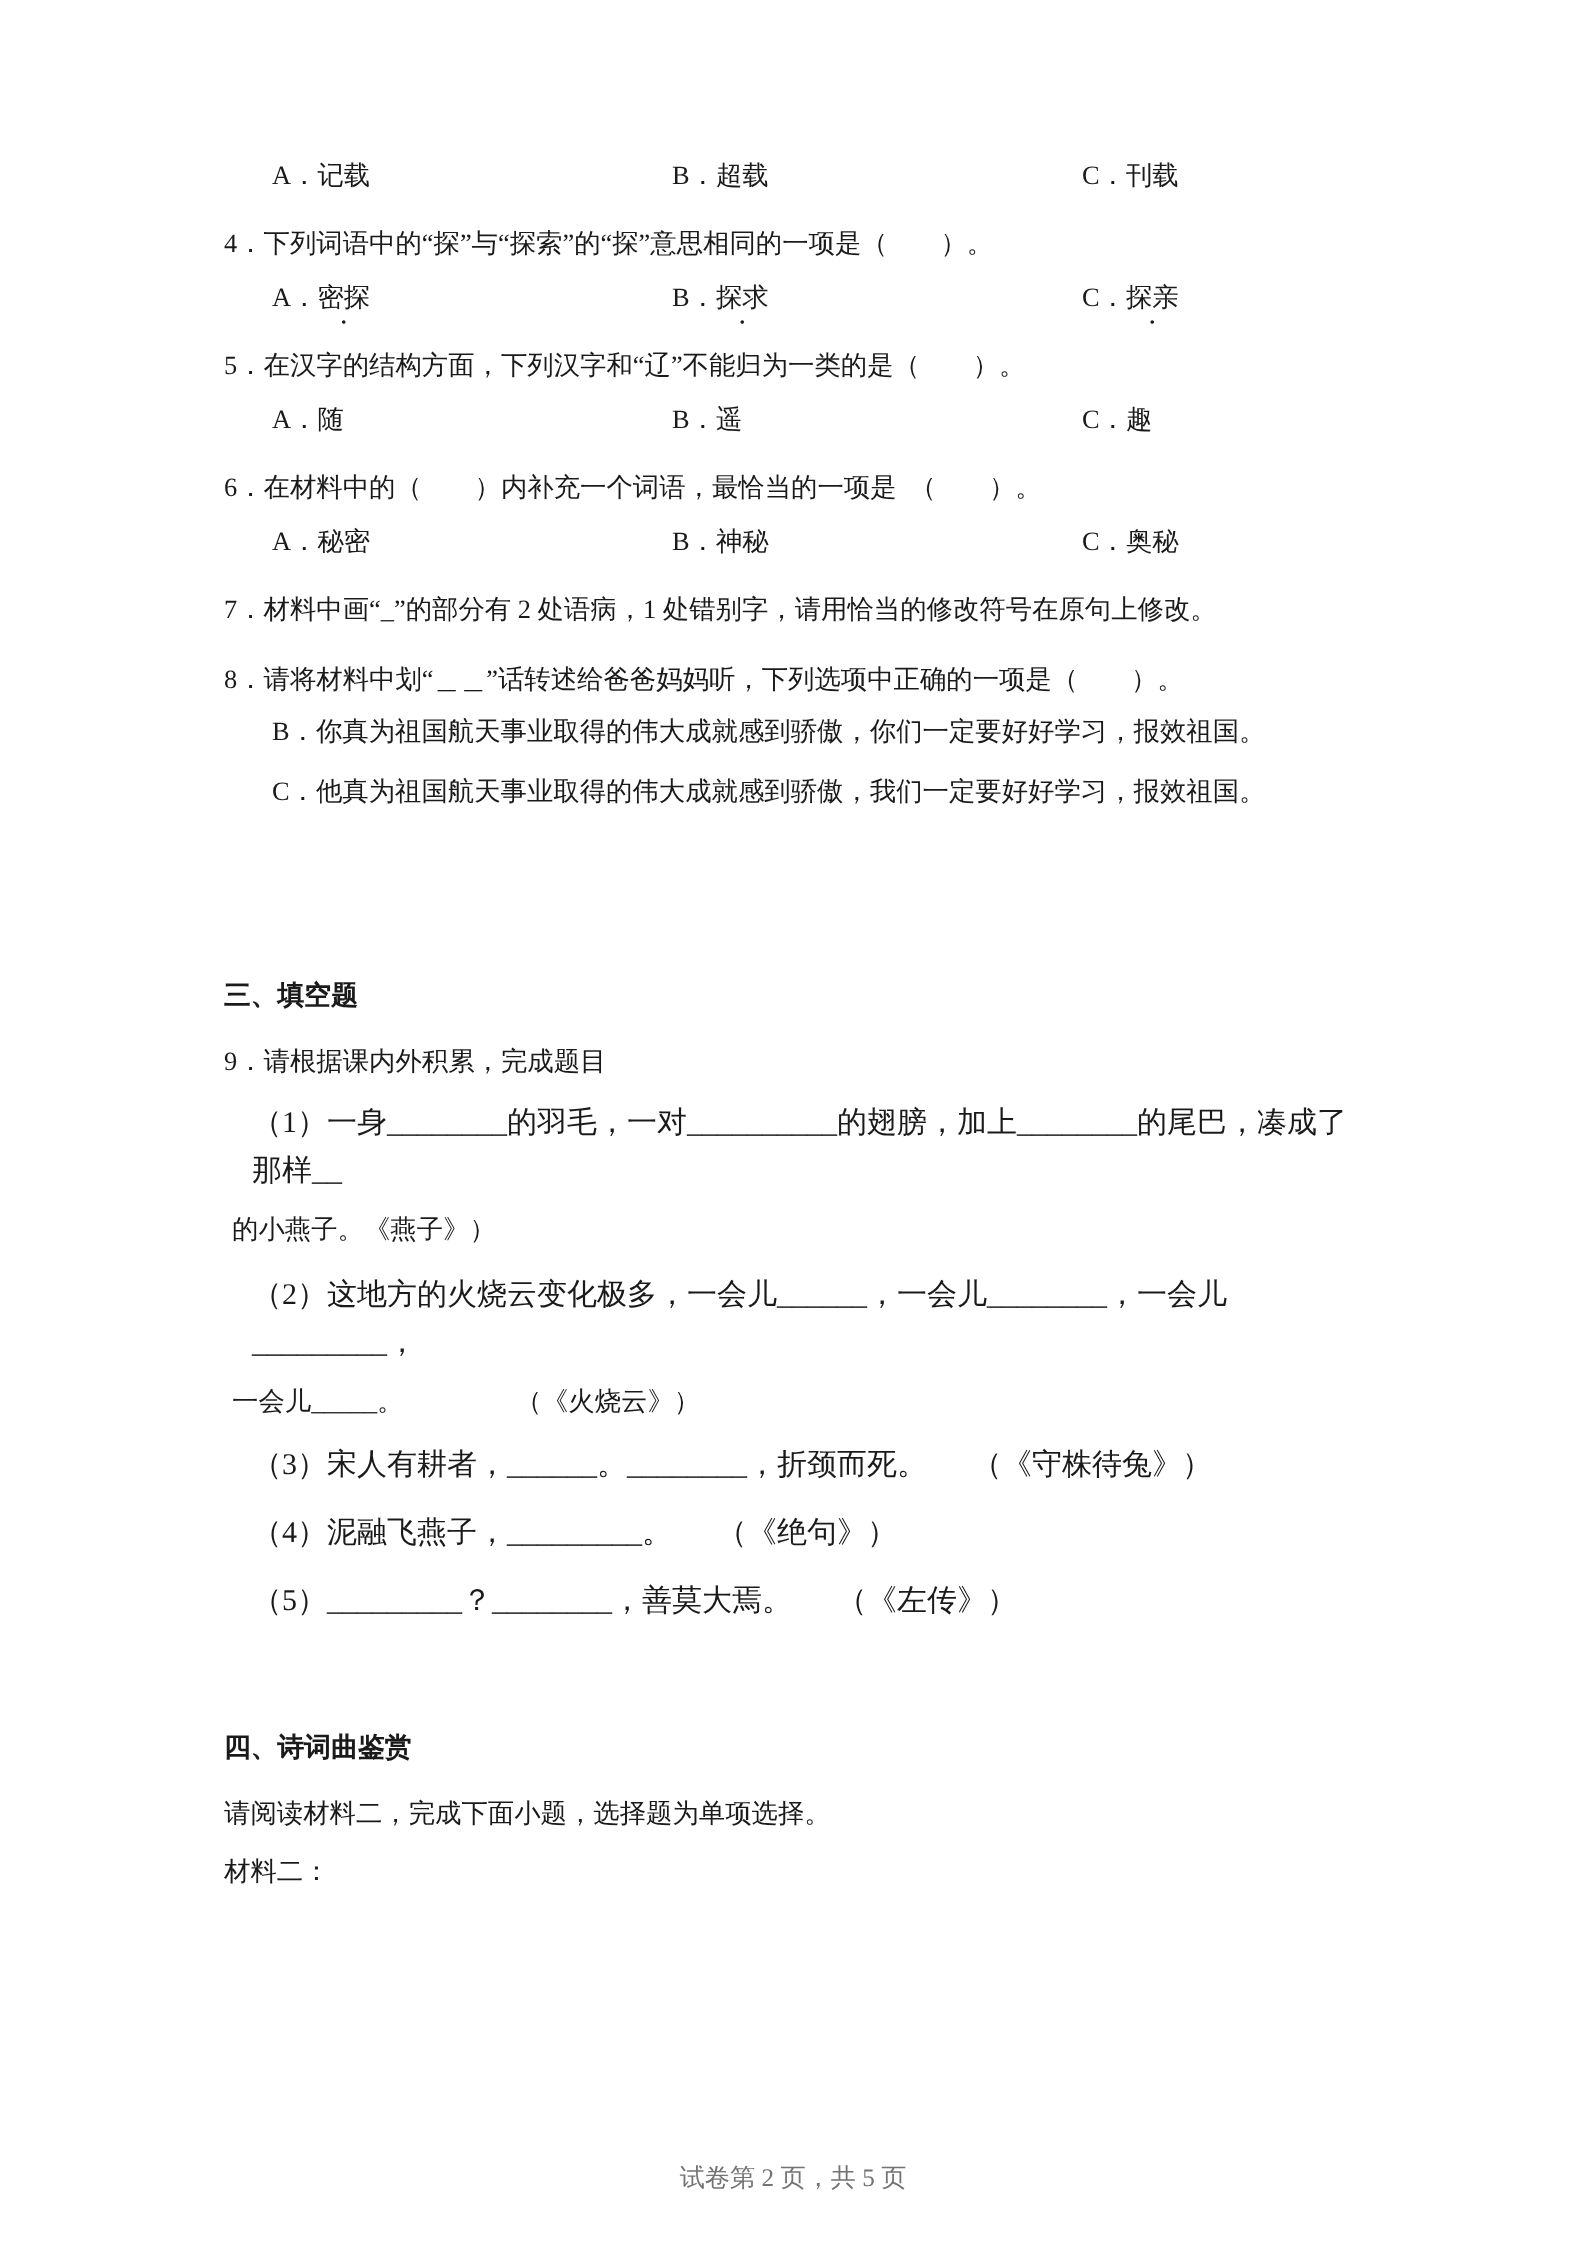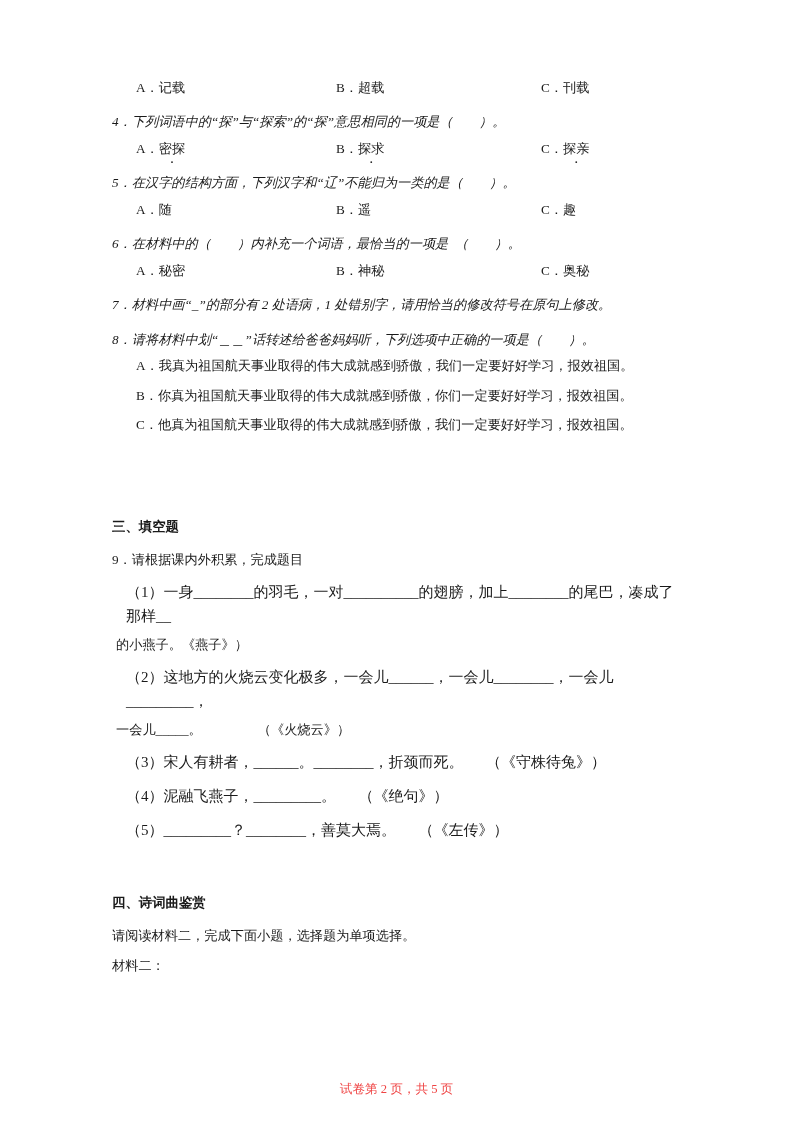--- a/index.html
+++ b/index.html
@@ -25,21 +25,20 @@
   }
   .q-line {
     font-size: 13.2px;
     line-height: 1.55;
     margin: 0 0 9px 0;
     white-space: pre-wrap;
   }
   .q-stem {
     margin-top: 14px;
     margin-bottom: 6px;
-    font-style: italic;
   }
   .opt-row {
     display: flex;
     font-size: 13.2px;
     line-height: 1.55;
     margin: 0 0 11px 0;
     padding-left: 24px;
   }
   .opt-row .opt {
     display: block;
@@ -84,21 +83,21 @@
   .spacer-lg { height: 62px; }
   .spacer-md { height: 30px; }
   .footer {
     position: absolute;
     bottom: 24px;
     left: 0;
     width: 793px;
     text-align: center;
     font-size: 12.6px;
     font-family: "Liberation Serif", "DejaVu Serif", serif;
-    color: #ef4444;
+    color: #737373;
   }
 </style>
 </head>
 <body>
 
 <div class="page">
 
   <div class="opt-row">
     <span class="opt opt-a">A．记载</span>
     <span class="opt opt-b">B．超载</span>
@@ -122,21 +121,20 @@
   <p class="q-line q-stem">6．在材料中的（        ）内补充一个词语，最恰当的一项是  （        ）。</p>
   <div class="opt-row">
     <span class="opt opt-a">A．秘密</span>
     <span class="opt opt-b">B．神秘</span>
     <span class="opt opt-c">C．奥秘</span>
   </div>
 
   <p class="q-line q-stem">7．材料中画“_”的部分有 2 处语病，1 处错别字，请用恰当的修改符号在原句上修改。</p>
 
   <p class="q-line q-stem">8．请将材料中划“＿＿”话转述给爸爸妈妈听，下列选项中正确的一项是（        ）。</p>
-  <p class="q-line opt-indent">A．我真为祖国航天事业取得的伟大成就感到骄傲，我们一定要好好学习，报效祖国。</p>
   <p class="q-line opt-indent">B．你真为祖国航天事业取得的伟大成就感到骄傲，你们一定要好好学习，报效祖国。</p>
   <p class="q-line opt-indent">C．他真为祖国航天事业取得的伟大成就感到骄傲，我们一定要好好学习，报效祖国。</p>
 
   <div class="spacer-lg"></div>
 
   <div class="section-head">三、填空题</div>
   <p class="q-line">9．请根据课内外积累，完成题目</p>
 
   <p class="sub-line">（1）一身________的羽毛，一对__________的翅膀，加上________的尾巴，凑成了那样__</p>
   <p class="sub-line-cont">的小燕子。《燕子》）</p>

